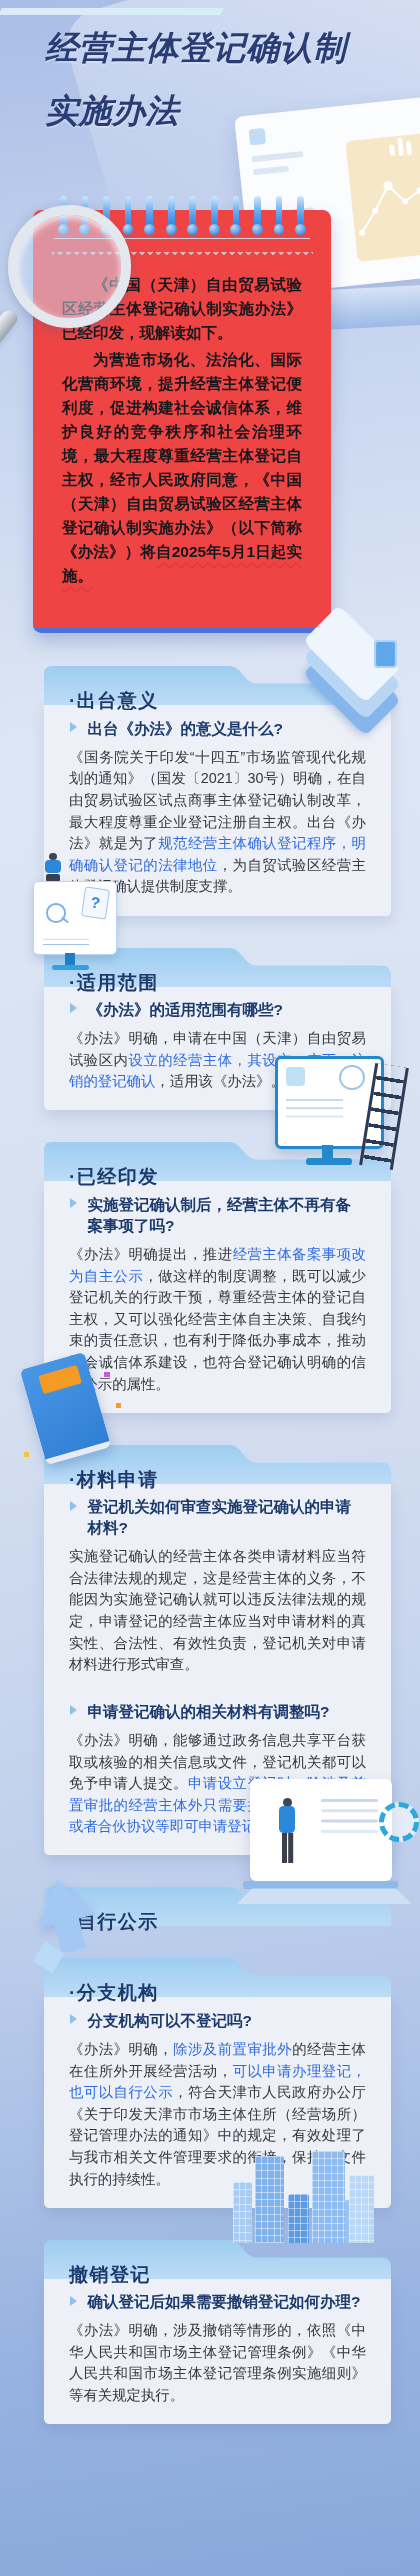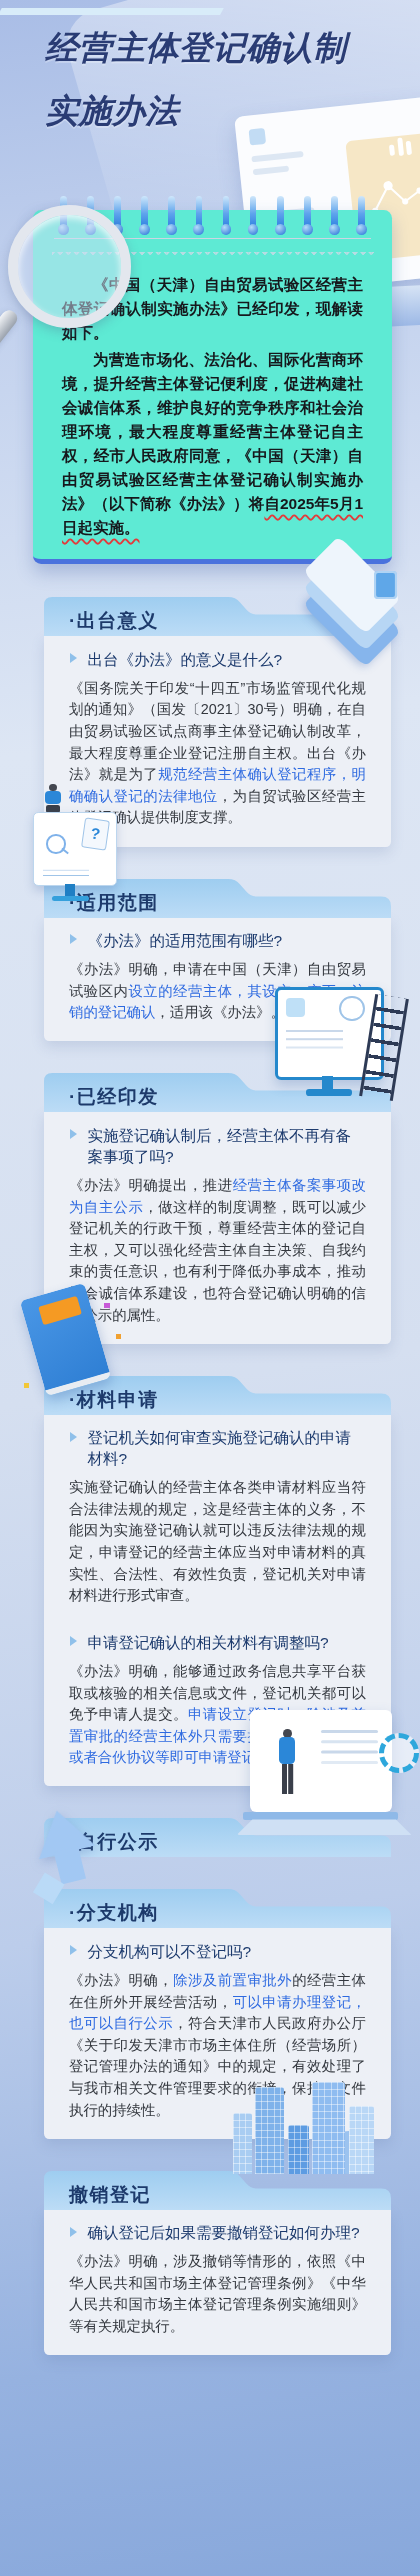--- a/index.html
+++ b/index.html
@@ -26,23 +26,23 @@
   .dash-win{position:absolute;inset:0;background:rgba(255,255,255,.92);border-radius:8.2px;
     box-shadow:0 9.3px 20.6px rgba(70,100,170,.25);}
   .d-sq{position:absolute;left:13.4px;top:14.4px;width:15.5px;height:15.5px;background:#c2dcf4;border-radius:3.6px;}
   .d-line{position:absolute;left:13.4px;height:5.7px;border-radius:3.1px;background:#dde7f3;}
   .d-panel{position:absolute;right:11.3px;top:36px;width:82px;height:121px;background:#f6e7c6;border-radius:6.2px;}
   .d-bar{position:absolute;top:8.2px;width:5.7px;background:#ffffff;border-radius:2.1px;}
   .dash-base{position:absolute;right:-36px;top:289px;width:242px;height:41px;
     background:linear-gradient(#d6e3f5,#9db9e6);transform:skewX(-34deg) rotate(-3deg);border-radius:6.2px;z-index:0;}
 
   
-  .notepad{position:relative;margin:77px 28px 0 33px;width:359px;box-sizing:border-box;
-    background:#5eead4;border-radius:8.2px;border-bottom:5.2px solid #4a72dd;
-    box-shadow:0 8.2px 17.5px rgba(60,90,160,.28);padding:63px 29px 19px;z-index:2;}
+  .notepad{position:relative;margin:77px 28px 0 33px;width:298px;box-sizing:border-box;
+    background:#ef4444;border-radius:8.2px;border-bottom:5.2px solid #4a72dd;
+    box-shadow:0 8.2px 17.5px rgba(60,90,160,.28);padding:63px 29px 40px;z-index:2;}
   .pins{position:absolute;left:27px;right:27px;top:-14.4px;display:flex;justify-content:space-between;z-index:4;}
   .pin{position:relative;width:6.7px;height:32px;border-radius:3.6px;
     background:linear-gradient(180deg,#cfe7fb,#5ea4ec 55%,#2e7fe0);}
   .pin::after{content:"";position:absolute;left:-2.1px;bottom:-7.2px;width:10.8px;height:10.8px;border-radius:50%;
     background:radial-gradient(circle at 35% 30%,#b5dcfa,#1f6fd6);}
   .paper-line{position:absolute;left:20.6px;right:20.6px;top:28px;height:1px;background:#ccd5e2;}
   .paper-wave{position:absolute;left:18.5px;right:18.5px;top:42px;height:3.6px;opacity:.8;
     background:linear-gradient(135deg,#cfd9e6 25%,transparent 25%) 0 0/8.2px 3.6px,
                linear-gradient(45deg,transparent 75%,#cfd9e6 75%) 0 0/8.2px 3.6px;}
   .intro-p{margin:0;font-size:15.5px;line-height:24px;font-weight:800;color:#16181c;
@@ -66,26 +66,26 @@
   .cb1{top:34px;background:#86b5ec;box-shadow:0 5.2px 11.3px rgba(70,110,180,.35);}
   .cb2{top:17.5px;background:#b7d6f4;}
   .cb3{top:1px;background:#eef5fc;}
   .cb-chip{position:absolute;right:13.4px;top:31px;width:23px;height:28px;background:#5fa7e8;border-radius:4.1px;
     box-shadow:inset 0 0 0 2.1px rgba(255,255,255,.5);}
 
   
   .section{position:relative;margin:0 29px 32px 44px;z-index:2;}
   .sec-header{position:relative;height:39px;}
   .sec-header svg{position:absolute;inset:0;width:100%;height:100%;}
-  .sec-title{position:absolute;left:25px;top:4px;height:39px;line-height:39px;
+  .sec-title{position:absolute;left:25px;top:15px;height:39px;line-height:39px;
     font-size:19px;font-weight:800;color:#1d3a6b;letter-spacing:1.5px;}
   .sec-body{background:#edf0f6;border-radius:0 0 5.2px 5.2px;padding:13.4px 25px 17.5px;
     box-shadow:0 5.2px 12.4px rgba(90,110,160,.18);}
   .qa + .qa{margin-top:26px;}
-  .qa-q{position:relative;margin:0 0 7.2px;padding-left:18.5px;font-size:15.5px;font-weight:400;color:#1c3a6d;}
+  .qa-q{position:relative;margin:0 0 7.2px;padding-left:18.5px;font-size:15.5px;font-weight:700;color:#1c3a6d;}
   .qa-q::before{content:"";position:absolute;left:1px;top:3.6px;width:0;height:0;
     border-left:7.7px solid #8fc0ea;border-top:5.2px solid transparent;border-bottom:5.2px solid transparent;}
   .qa-a{margin:0;font-size:14.4px;line-height:21.6px;color:#34383f;text-align:justify;}
   .qa-a .hl{color:#2e6ae0;}
 
   
   .illus{position:absolute;z-index:3;}
 
   .pm{left:-21.6px;top:-99px;width:103px;height:124px;}
   .pm-screen{position:absolute;left:10.3px;top:32px;width:82px;height:72px;background:#fff;

